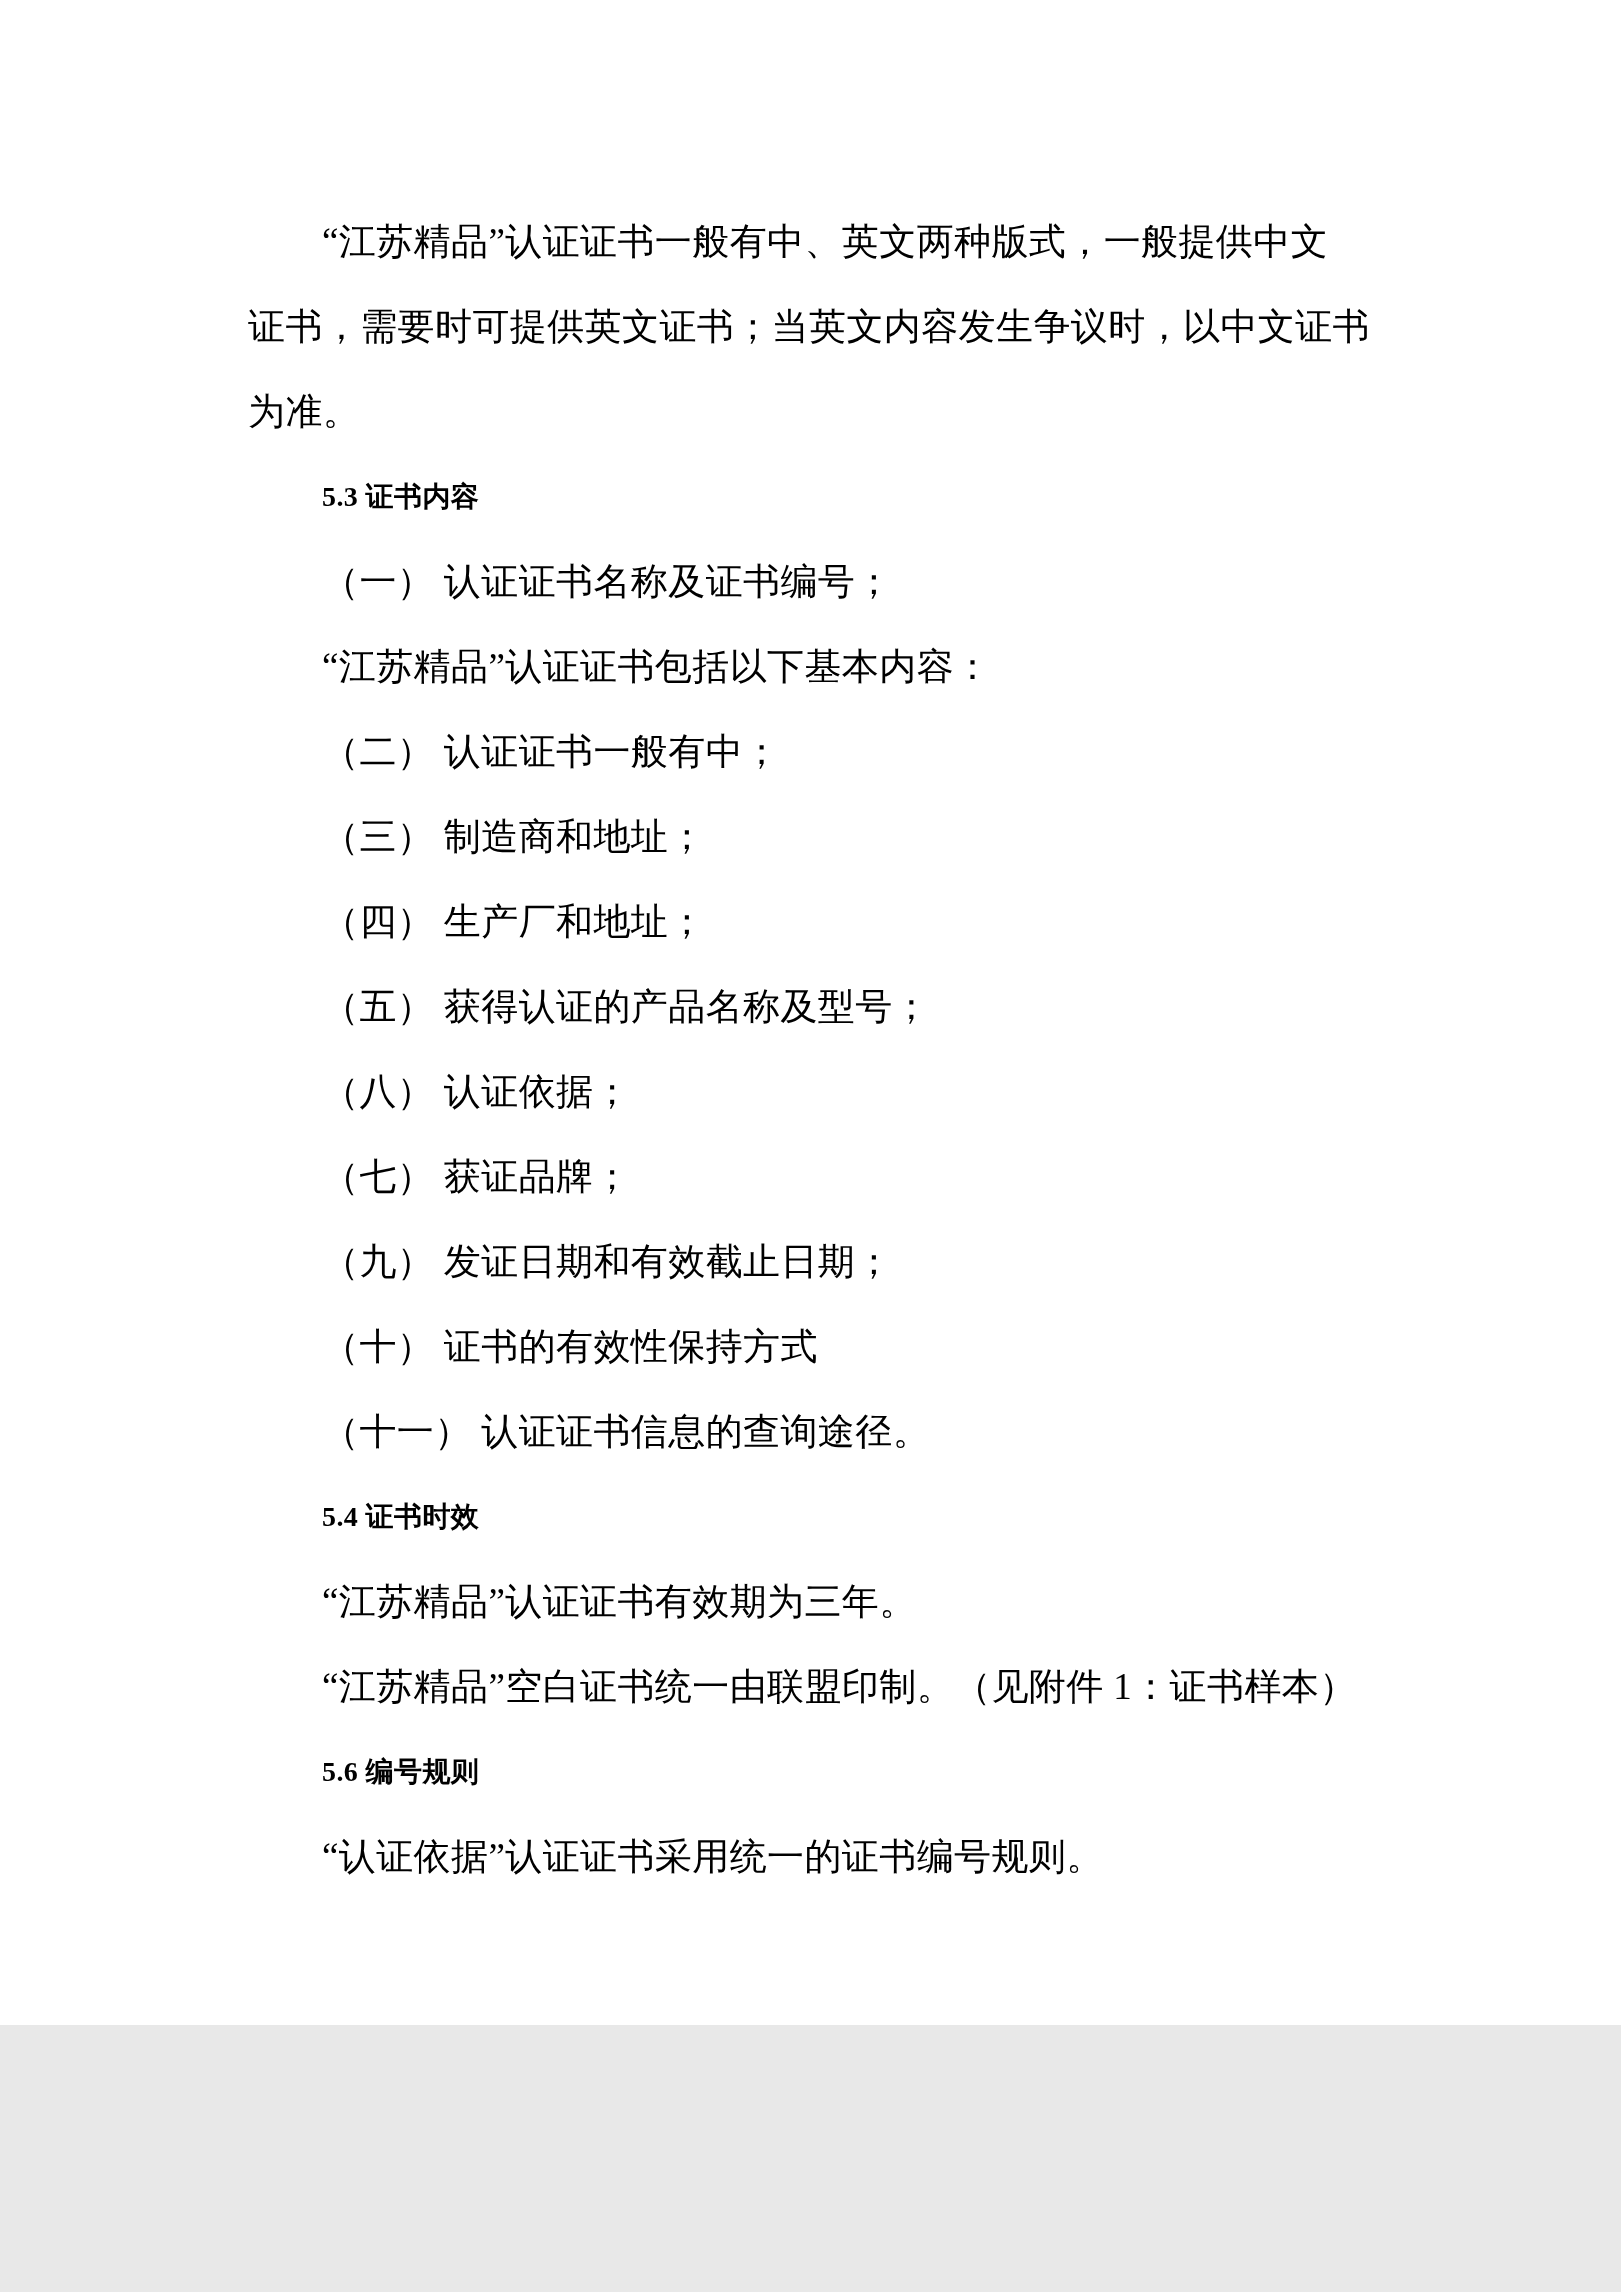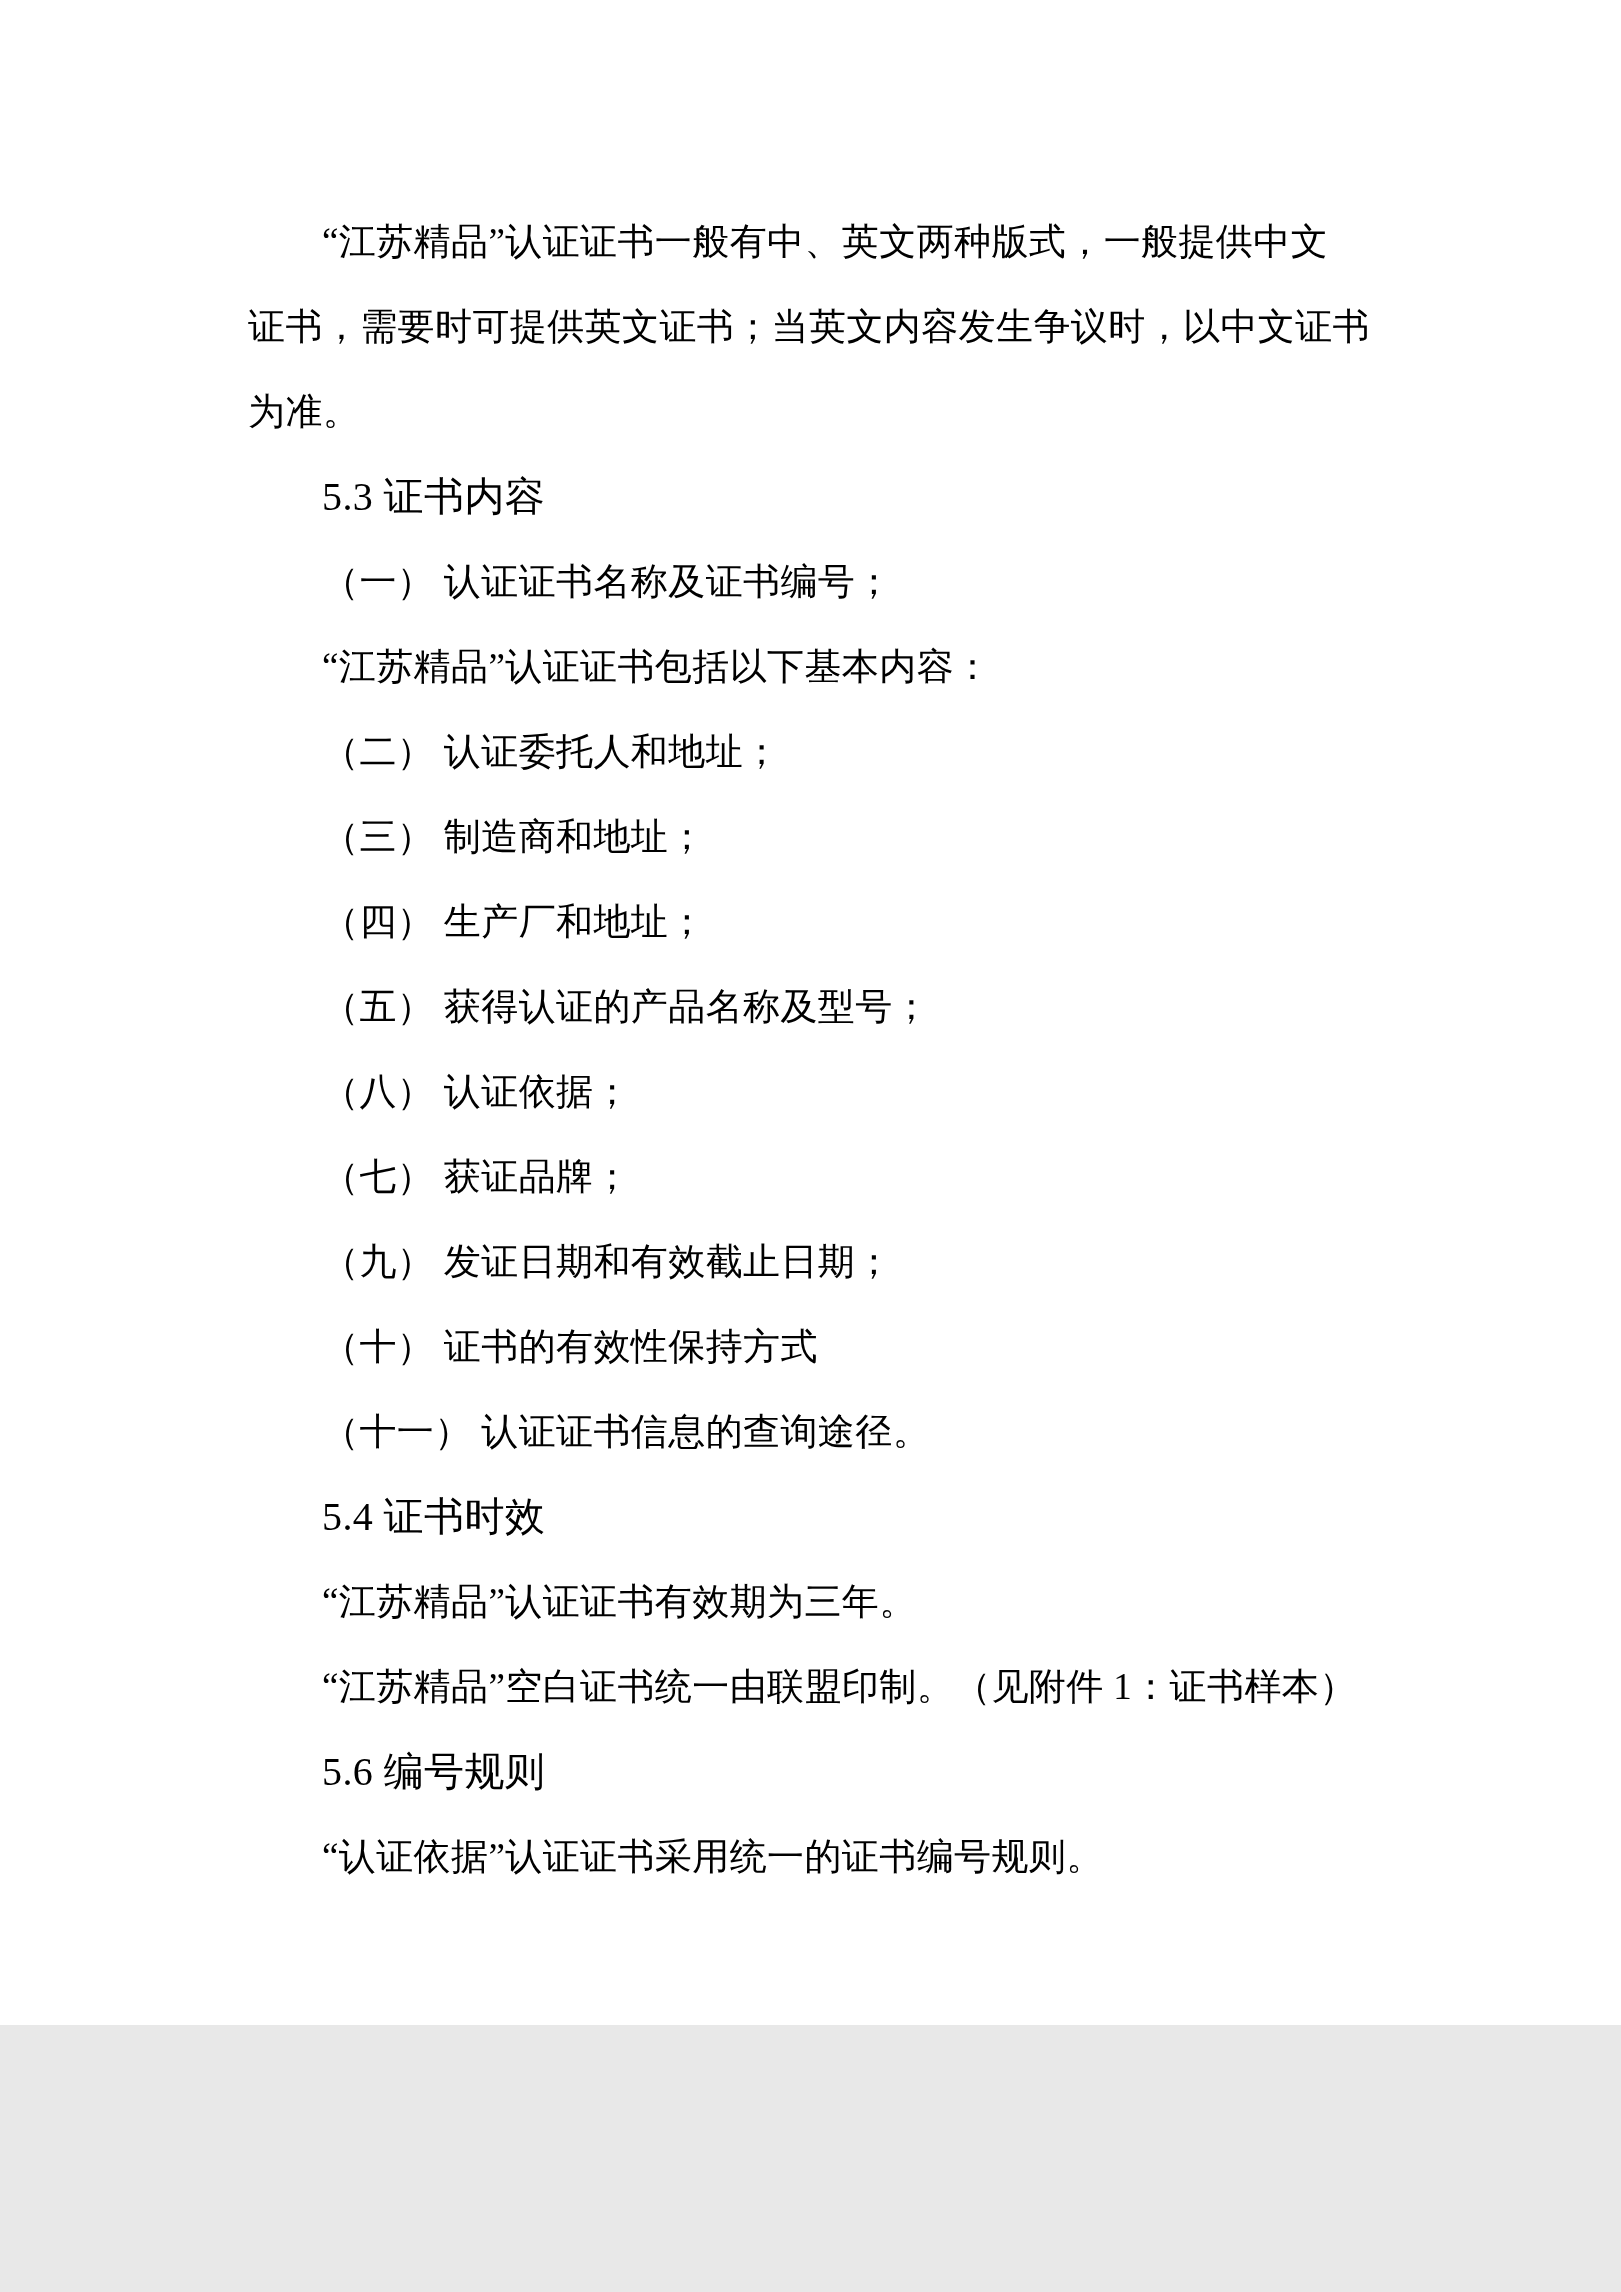--- a/index.html
+++ b/index.html
@@ -28,39 +28,39 @@
   .line {
     margin: 0;
     padding: 0;
     white-space: nowrap;
     word-break: keep-all;
   }
   .indent {
     text-indent: 74px;
   }
   .heading {
-    font-weight: normal;
-    font-size: 40px;
+    font-weight: bold;
+    font-size: 28px;
   }
 </style>
 </head>
 <body>
 
 <div class="page">
   <div class="content">
 
     <p class="line indent">“江苏精品”认证证书一般有中、英文两种版式，一般提供中文</p>
     <p class="line">证书，需要时可提供英文证书；当英文内容发生争议时，以中文证书</p>
     <p class="line">为准。</p>
 
     <p class="line indent heading">5.3 证书内容</p>
     <p class="line indent">（一） 认证证书名称及证书编号；</p>
 
     <p class="line indent">“江苏精品”认证证书包括以下基本内容：</p>
-    <p class="line indent">（二） 认证委托人和地址；</p>
+    <p class="line indent">（二） 认证证书一般有中；</p>
     <p class="line indent">（三） 制造商和地址；</p>
     <p class="line indent">（四） 生产厂和地址；</p>
     <p class="line indent">（五） 获得认证的产品名称及型号；</p>
     <p class="line indent">（八） 认证依据；</p>
     <p class="line indent">（七） 获证品牌；</p>
     <p class="line indent">（九） 发证日期和有效截止日期；</p>
     <p class="line indent">（十） 证书的有效性保持方式</p>
     <p class="line indent">（十一） 认证证书信息的查询途径。</p>
 
     <p class="line indent heading">5.4 证书时效</p>

